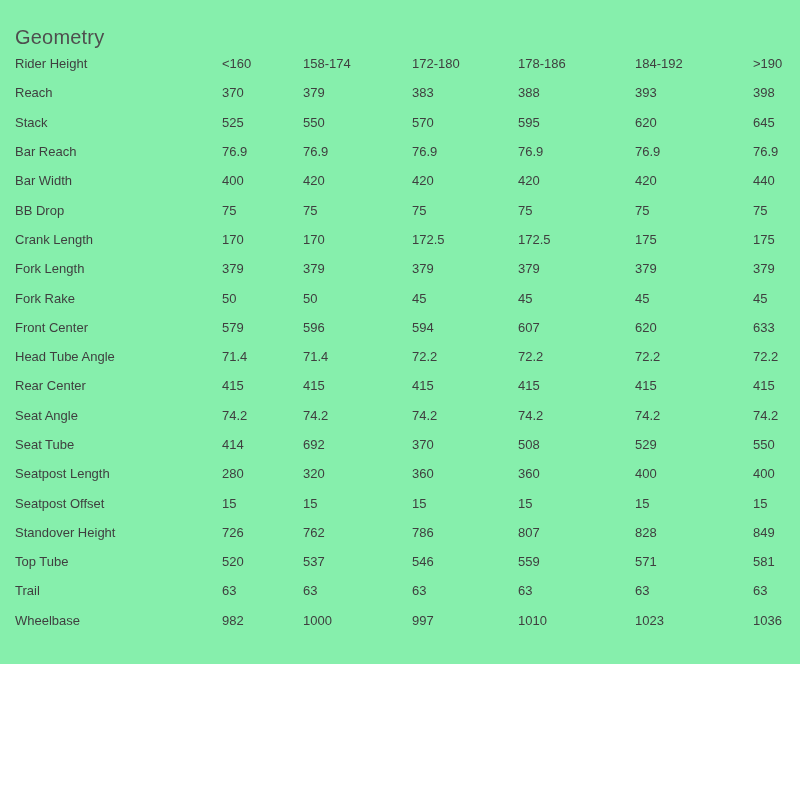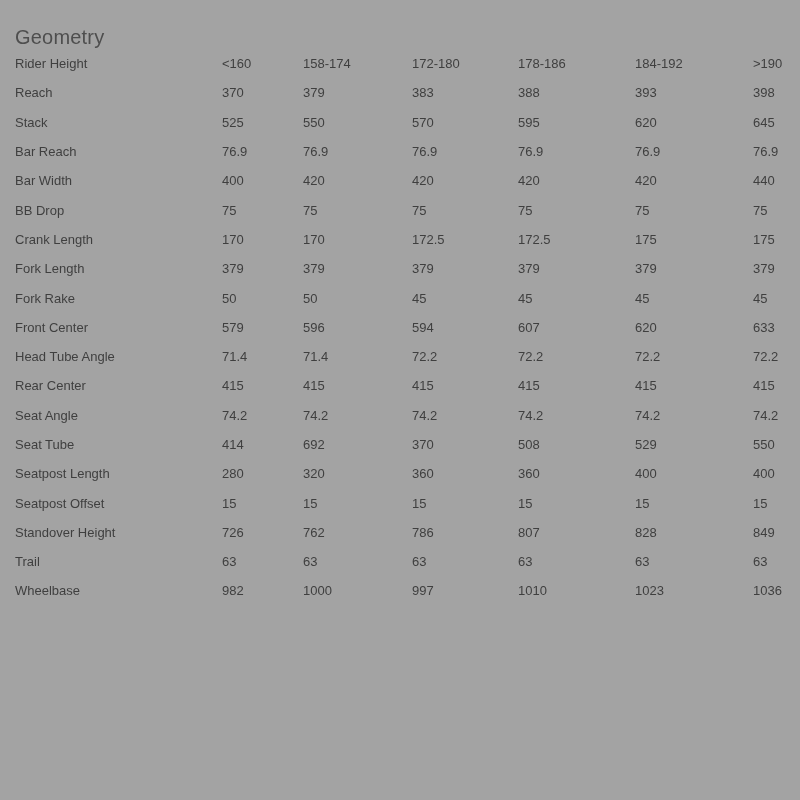--- a/index.html
+++ b/index.html
@@ -4,22 +4,22 @@
 <style>
   * { margin: 0; padding: 0; box-sizing: border-box; }
   html, body {
     width: 800px;
     height: 800px;
     background: #ffffff;
     font-family: "Liberation Sans", sans-serif;
   }
   .page {
     width: 800px;
-    height: 800px;
-    background: #a3a3a3;
+    height: 664px;
+    background: #86efac;
     padding: 14px 15px 0 15px;
     overflow: hidden;
   }
   .section-title {
     font-size: 20px;
     font-weight: 400;
     color: #4e4e4e;
     margin-top: 12px;
     margin-bottom: 0;
     letter-spacing: 0.2px;
@@ -205,20 +205,29 @@
         <tr>
           <td class="label-cell">Standover Height</td>
           <td class="value-cell">726</td>
           <td class="value-cell">762</td>
           <td class="value-cell">786</td>
           <td class="value-cell">807</td>
           <td class="value-cell">828</td>
           <td class="value-cell">849</td>
         </tr>
         <tr>
+          <td class="label-cell">Top Tube</td>
+          <td class="value-cell">520</td>
+          <td class="value-cell">537</td>
+          <td class="value-cell">546</td>
+          <td class="value-cell">559</td>
+          <td class="value-cell">571</td>
+          <td class="value-cell">581</td>
+        </tr>
+        <tr>
           <td class="label-cell">Trail</td>
           <td class="value-cell">63</td>
           <td class="value-cell">63</td>
           <td class="value-cell">63</td>
           <td class="value-cell">63</td>
           <td class="value-cell">63</td>
           <td class="value-cell">63</td>
         </tr>
         <tr>
           <td class="label-cell">Wheelbase</td>

